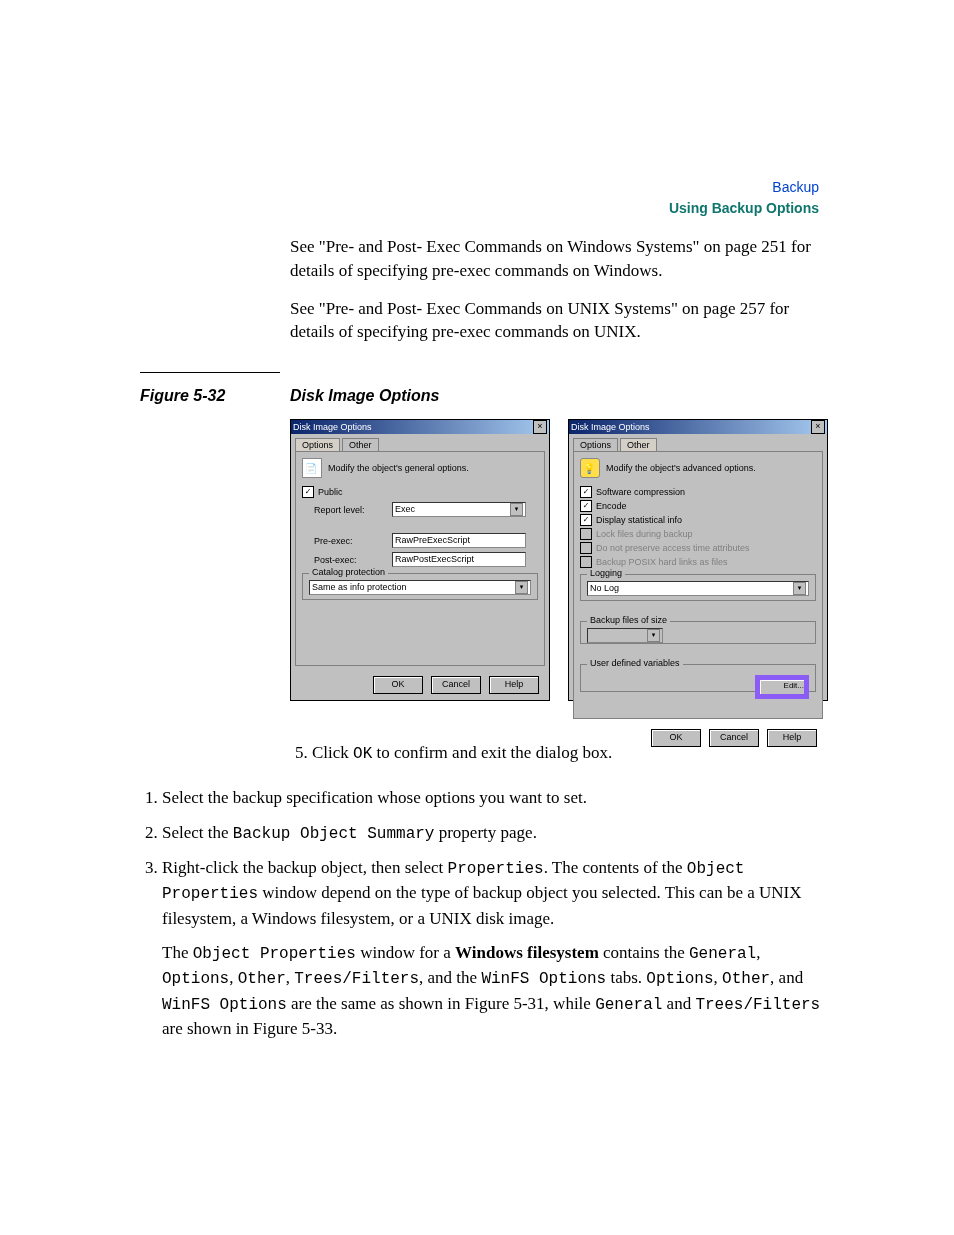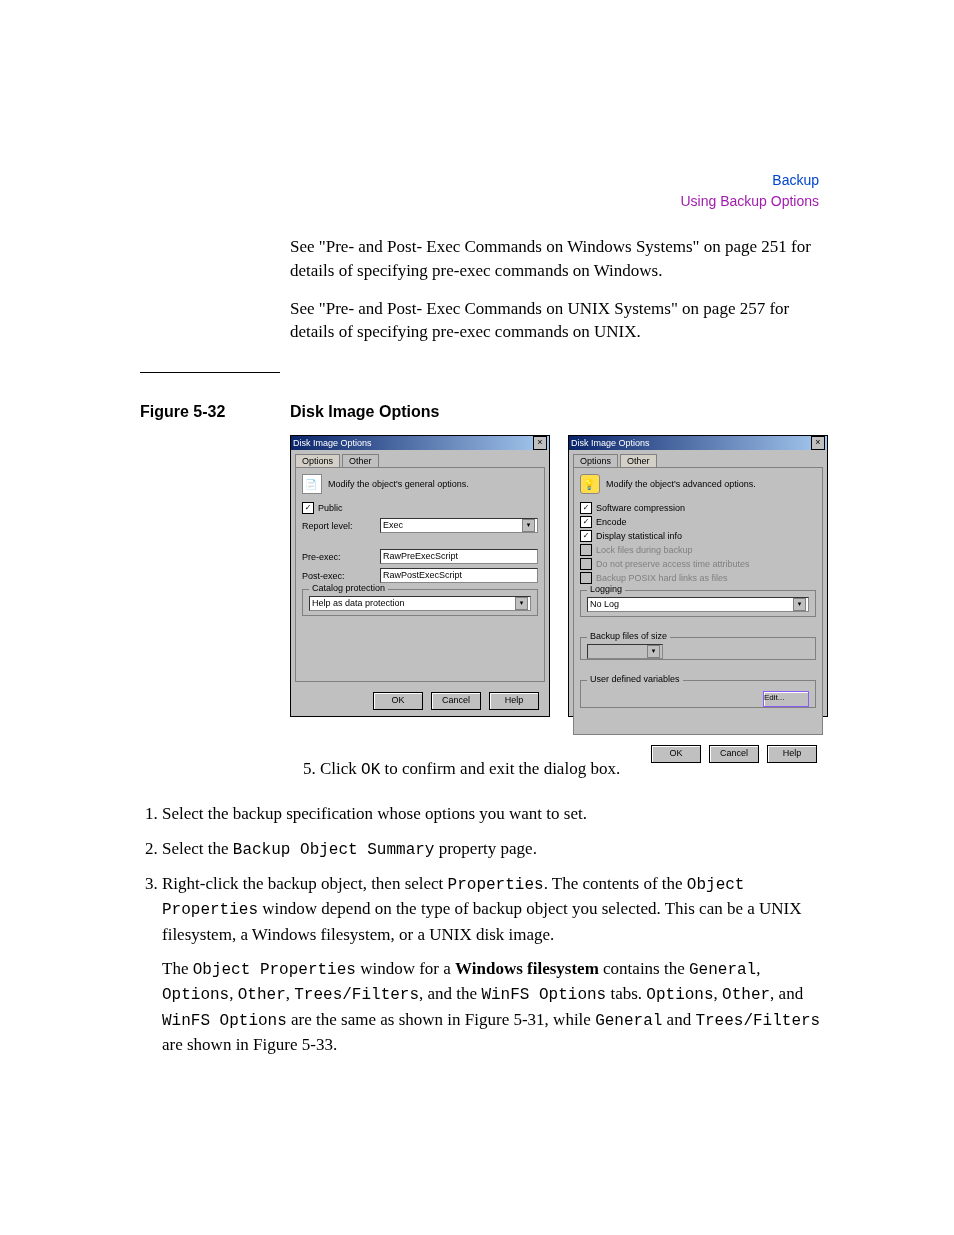--- a/index.html
+++ b/index.html
@@ -19,38 +19,39 @@
   }
   .header-right {
     position: absolute;
     top: 170px;
     right: 135px;
     text-align: right;
     font-family: Arial, Helvetica, sans-serif;
     font-size: 14px;
     line-height: 1.5;
   }
-  .header-backup { color: #0044cc; }
-  .header-section { color: #a21caf; font-weight: normal; }
+  .header-backup { color: #0044cc; margin-top: 7px; }
+  .header-section { color: #0f766e; font-weight: bold; }
   .body-text {
     margin-top: 65px;
     margin-left: 150px;
     font-size: 17px;
     line-height: 1.4;
   }
   .body-text p { margin: 0 0  14px 0; }
   .sep {
     margin: 28px 0 14px 0;
     border: none;
     border-top: 1px solid #000;
     width: 140px;
   }
   .figure-row {
     display: flex;
-    margin-top: 30px;
+    margin-top: 14px;
+    font-style: italic;
   }
   .figure-label {
     width: 150px;
     font-family: Arial, Helvetica, sans-serif;
     font-weight: bold;
     font-size: 16px;
   }
   .figure-title {
     font-family: Arial, Helvetica, sans-serif;
     font-weight: bold;
@@ -128,21 +129,21 @@
     background: #fff;
     border: 1px solid #000;
     display: inline-flex;
     align-items: center;
     justify-content: center;
     font-size: 8px;
     line-height: 8px;
   }
   .chk.disabled { background: #c0c0c0; color: #808080; }
   .disabled-text { color: #808080; }
-  .field-row { display: flex; align-items: center; margin: 4px 0; font-size: 9px; }
+  .field-row { display: flex; align-items: center; margin: 4px 12px; font-size: 9px; }
   .field-row .lbl { width: 78px; }
   .inputbox {
     flex: 1;
     background: #fff;
     border: 1px inset #888;
     height: 13px;
     padding: 0 2px;
     font-size: 9px;
     line-height: 13px;
     display: flex;
@@ -177,32 +178,31 @@
     border: 1px solid #000;
     box-shadow: inset 1px 1px 0 #fff;
     text-align: center;
     font-size: 9px;
     line-height: 14px;
   }
   .btn-small {
     width: 44px;
     height: 14px;
     background: #c0c0c0;
-    border: 1px solid #8b5cf6;
+    border: 5px solid #8b5cf6;
     box-shadow: inset 1px 1px 0 #fff;
-    text-align: left;
+    text-align: right;
     font-size: 8px;
     line-height: 12px;
     float: right;
     margin-top: 4px;
   }
   .after-fig {
     margin-top: 40px;
     display: flex;
-    gap: 8px;
   }
   .left-col {
     width: 150px;
     font-family: Arial, Helvetica, sans-serif;
     font-weight: bold;
     font-size: 15px;
     line-height: 1.3;
   }
   .right-col {
     flex: 1;
@@ -287,21 +287,21 @@
         </div>
         <div class="field-row">
           <span class="lbl">Post-exec:</span>
           <div class="inputbox">
             <span>RawPostExecScript</span>
           </div>
         </div>
         <div class="group">
           <div class="group-title">Catalog protection</div>
           <div class="inputbox">
-            <span>Help as data protection</span>
+            <span>Same as info protection</span>
             <span class="dd-arrow">▾</span>
           </div>
         </div>
       </div>
       <div class="btnrow">
         <div class="btn">OK</div>
         <div class="btn">Cancel</div>
         <div class="btn">Help</div>
       </div>
     </div>

